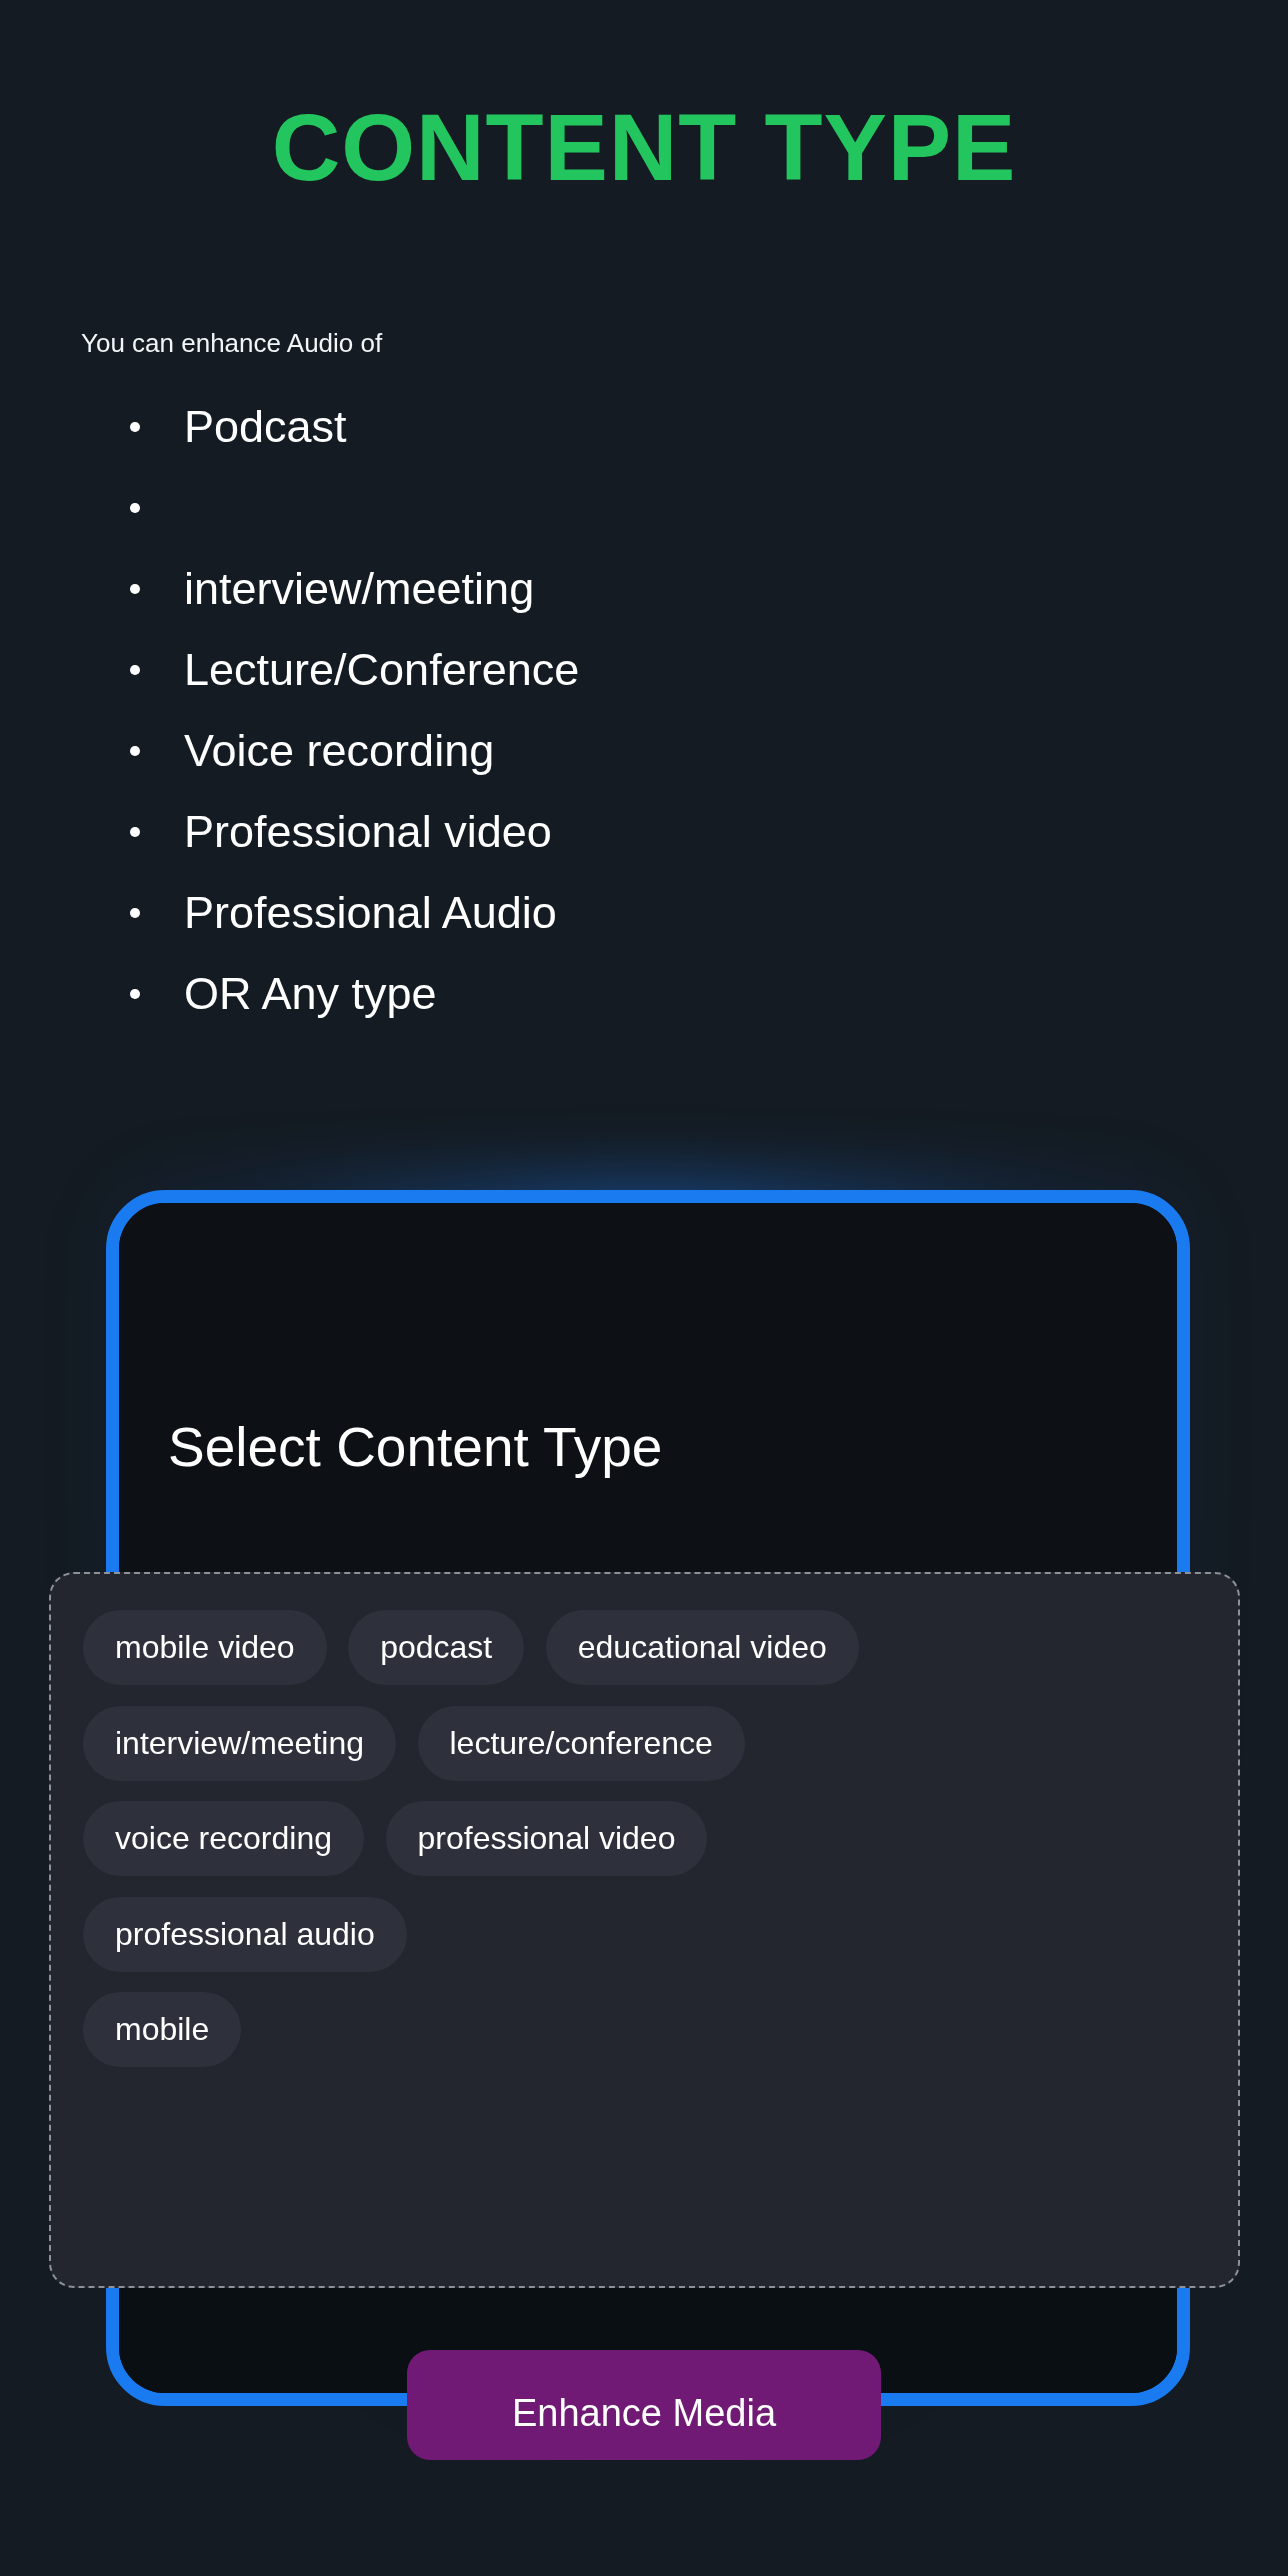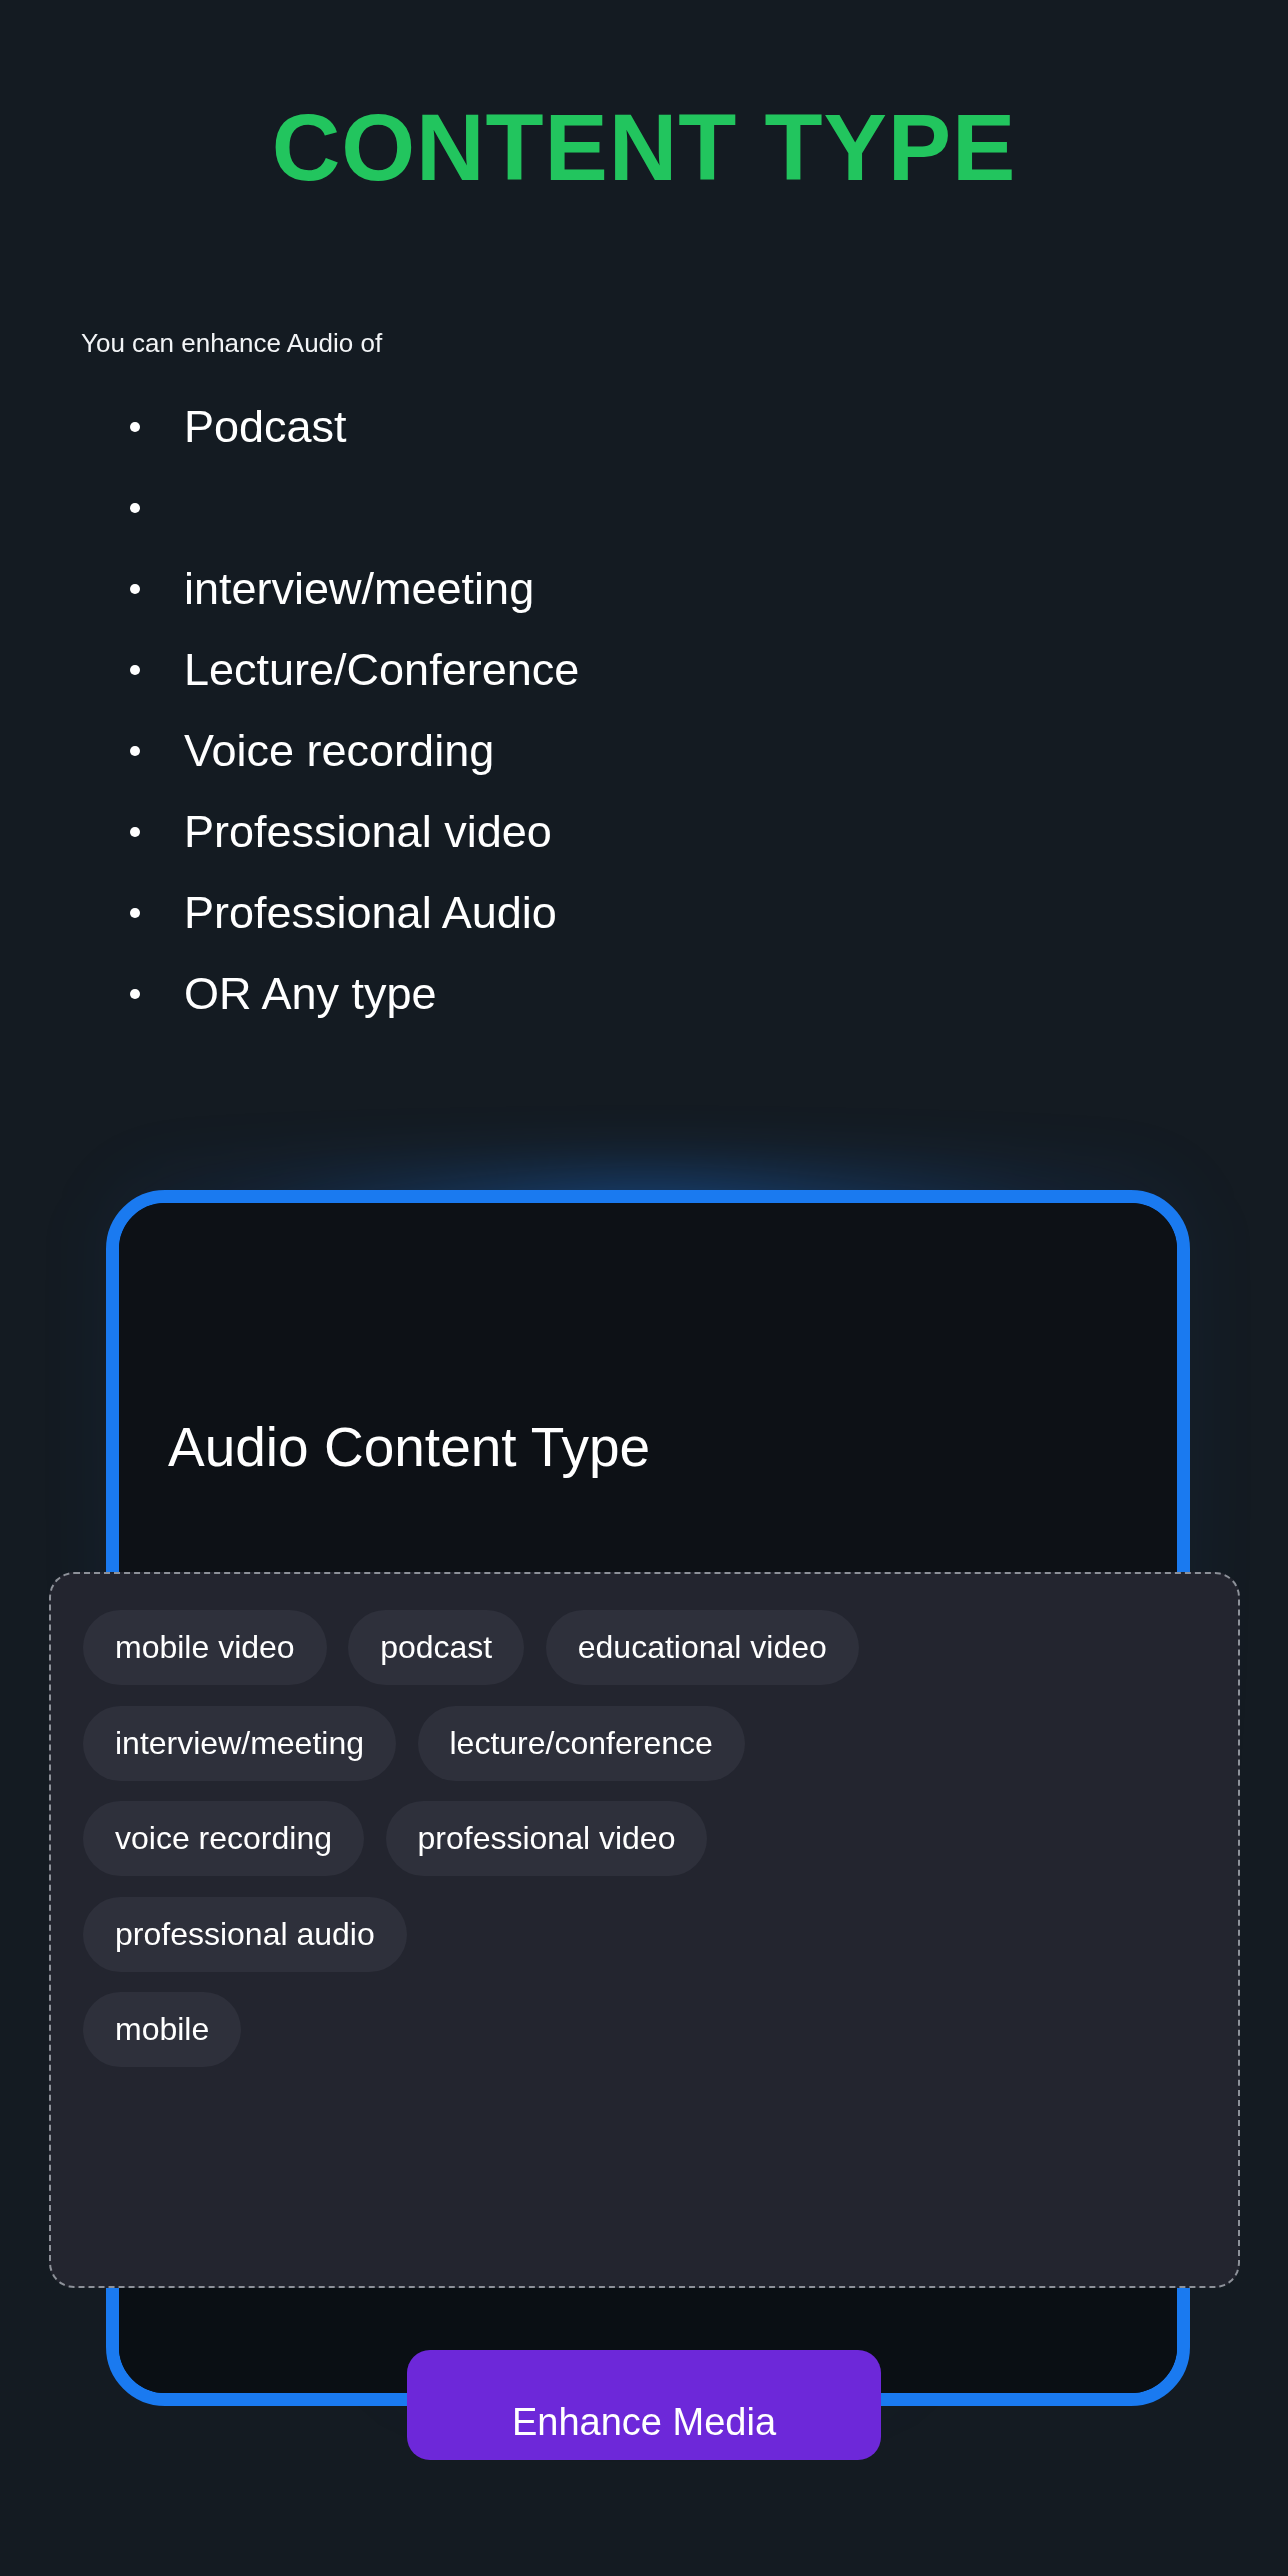--- a/index.html
+++ b/index.html
@@ -170,29 +170,29 @@
 
   
   .enhance-button {
     position: absolute;
     left: 407px;
     top: 2350px;
     width: 474px;
     height: 110px;
     border: none;
     border-radius: 23px;
-    background: #6d28d9;
+    background: #701a75;
     color: #ffffff;
     font-family: "Liberation Sans", sans-serif;
     font-size: 38px;
     line-height: 110px;
     font-weight: 400;
     text-align: center;
     cursor: pointer;
-    padding: 17px;
+    padding: 8px;
   }
 </style>
 </head>
 <body>
 
 <div id="page">
 
   <div class="page-title">CONTENT TYPE</div>
 
   <div class="intro">You can enhance Audio of</div>
@@ -228,21 +228,21 @@
     <li class="bullet-item">
       <span class="bullet-dot"></span>
       <span>OR Any type</span>
     </li>
   </ul>
 
   <div class="phone-glow"></div>
 
   <div class="phone-frame">
     <div class="phone-screen">
-      <div class="screen-heading">Audio Content Type</div>
+      <div class="screen-heading">Select Content Type</div>
       <div class="phone-dim"></div>
     </div>
   </div>
 
   <div class="chips-panel">
 
     <div class="chips-row">
       <div class="chip">mobile video</div>
       <div class="chip">podcast</div>
       <div class="chip">educational video</div>

